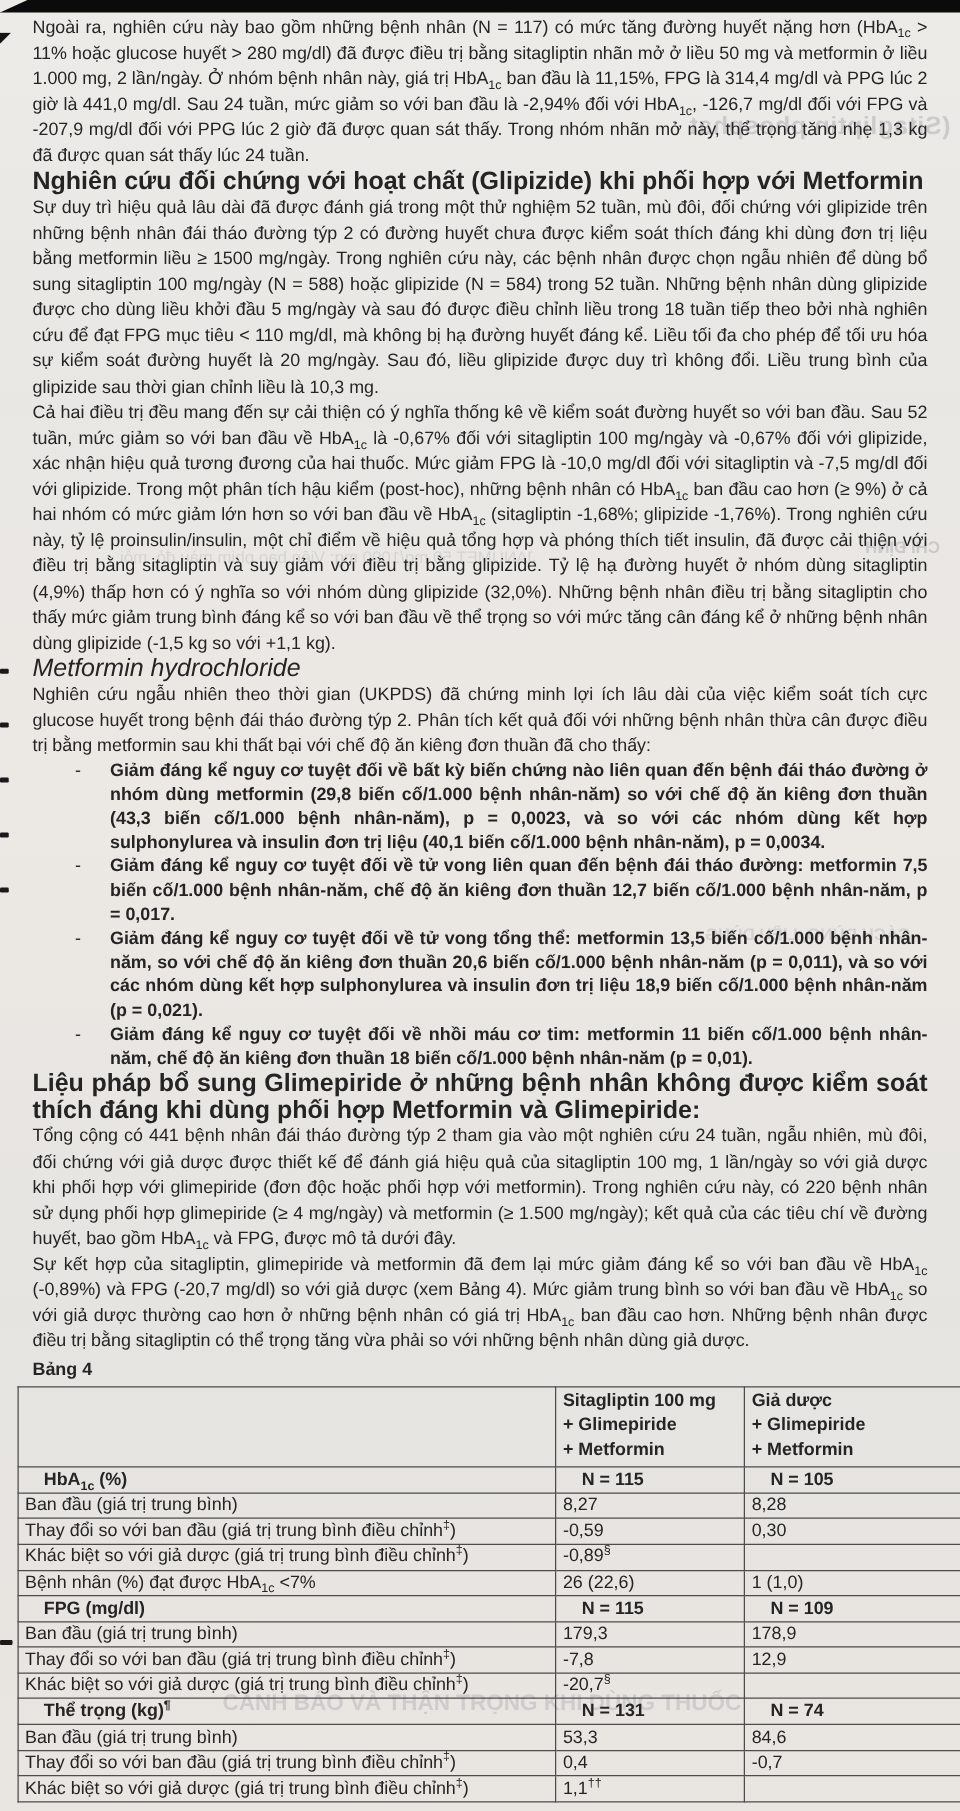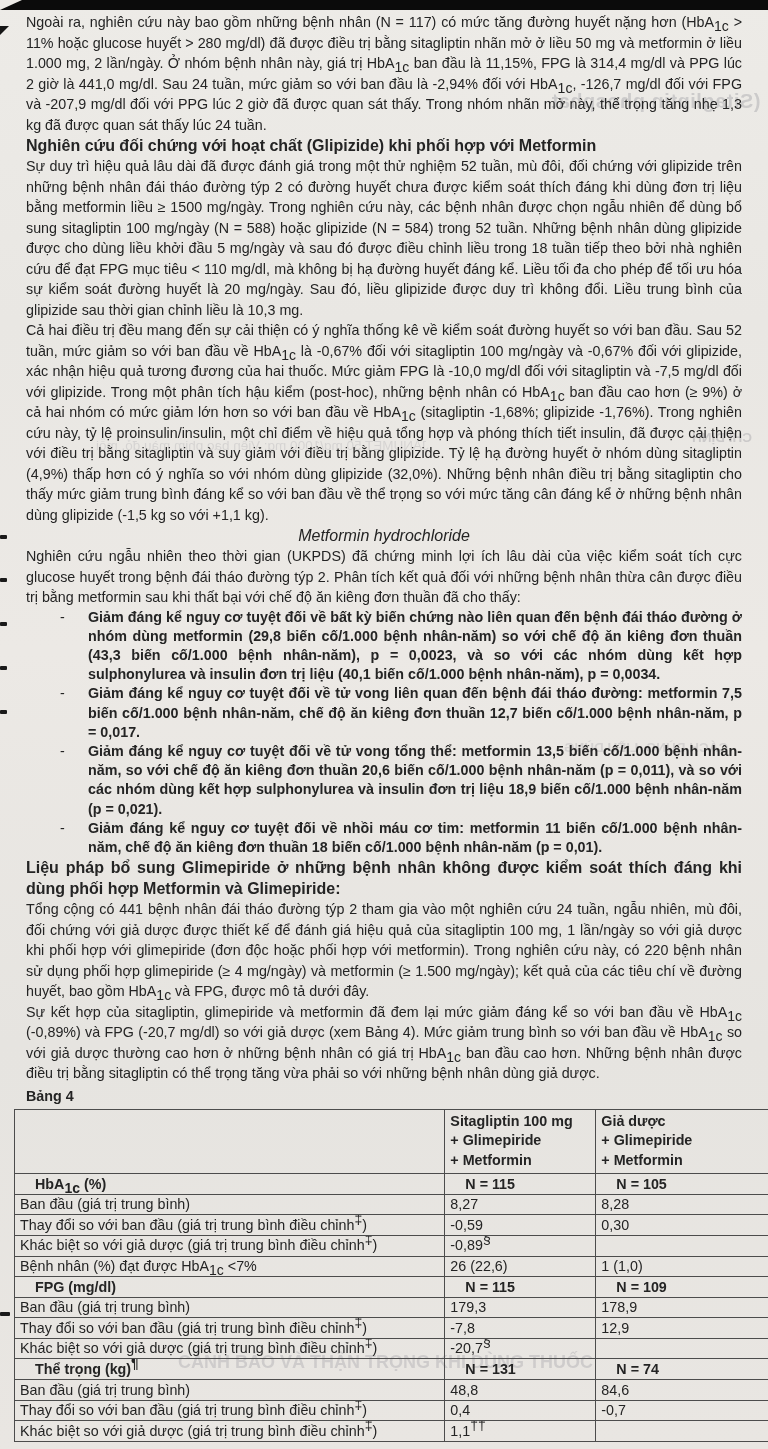--- a/index.html
+++ b/index.html
@@ -13,36 +13,36 @@
         clip-path:polygon(0 0,100% 0,0 100%);}
   .corner-mark{position:absolute;top:26px;left:0;width:9px;height:9px;background:#151515;
         clip-path:polygon(0 0,100% 0,0 100%);}
   .edge-dash{position:absolute;left:0;width:7px;height:4px;background:#1a1a1a;border-radius:1px;}
   
   .bleed{position:absolute;font-weight:bold;color:#85858e;white-space:nowrap;
         transform:scaleX(-1);pointer-events:none;}
   .bleed.noflip{transform:none;}
   .content{position:absolute;left:26px;top:12px;width:716px;}
   p{margin:0;font-size:14.3px;line-height:20.5px;text-align:justify;}
-  .bhead{margin:0;font-size:16px;line-height:21px;font-weight:bold;text-align:justify;}
-  .ithead{font-style:italic;font-weight:normal;text-align:center;}
+  .bhead{margin:0;font-size:20px;line-height:21px;font-weight:bold;text-align:justify;}
+  .ithead{font-style:italic;font-weight:normal;text-align:left;}
   .bullets{margin:0;}
   .bullet{display:flex;padding-left:34px;font-size:14.3px;line-height:19.2px;}
   .bullet .dash{flex:0 0 28px;}
   .bullet .btxt{flex:1 1 auto;text-align:justify;font-weight:bold;}
   .tbl-label{font-weight:bold;font-size:14.3px;line-height:20px;text-align:left;margin-top:2px;}
   .tbl-caption{font-weight:bold;font-size:14.3px;line-height:20px;text-align:center;margin:0 8px;}
   table.t4{border-collapse:collapse;margin-left:-12px;margin-top:3px;width:756px;table-layout:fixed;}
   .t4 th,.t4 td{border:1.5px solid #4c4c4c;font-size:14.3px;padding:0 5px;text-align:left;
         overflow:hidden;white-space:nowrap;}
   .t4 th{font-weight:bold;line-height:19.5px;vertical-align:top;white-space:pre-line;
         padding-top:2px;padding-bottom:3px;}
   .t4 td{line-height:18.6px;padding-top:0.5px;padding-bottom:0.5px;}
   .t4 tr.sec td{font-weight:bold;padding-left:20px;}
-  sub,sup{font-size:14px;line-height:0;}
+  sub,sup{font-size:10px;line-height:0;}
   .footnotes{margin-top:3px;}
   .fn{font-size:13.9px;line-height:19.6px;text-align:justify;}
   .fnm{display:inline-block;width:36px;font-size:10px;vertical-align:3px;}
 </style>
 </head>
 <body>
 
 <div class="page">
 
   <div class="topbar"></div>
@@ -164,21 +164,21 @@
         <td>-20,7<sup>§</sup></td>
         <td></td>
       </tr>
       <tr class="sec">
         <td>Thể trọng (kg)<sup>¶</sup></td>
         <td>N = 131</td>
         <td>N = 74</td>
       </tr>
       <tr>
         <td>Ban đầu (giá trị trung bình)</td>
-        <td>48,8</td>
+        <td>53,3</td>
         <td>84,6</td>
       </tr>
       <tr>
         <td>Thay đổi so với ban đầu (giá trị trung bình điều chỉnh<sup>‡</sup>)</td>
         <td>0,4</td>
         <td>-0,7</td>
       </tr>
       <tr>
         <td>Khác biệt so với giả dược (giá trị trung bình điều chỉnh<sup>‡</sup>)</td>
         <td>1,1<sup>††</sup></td>

